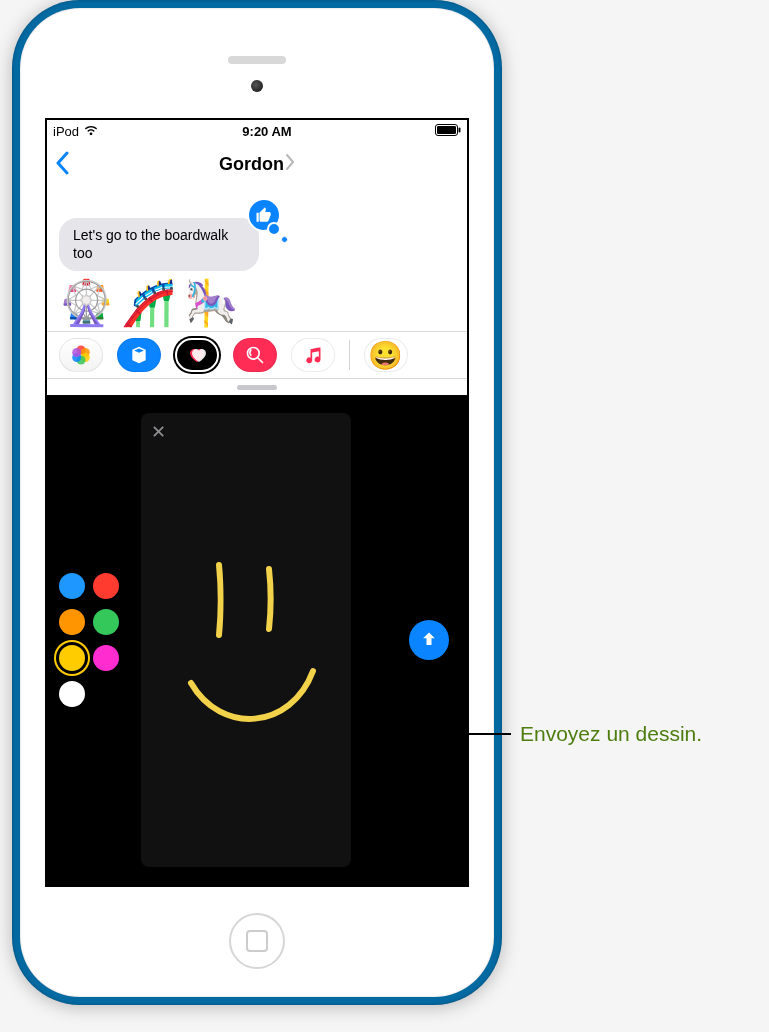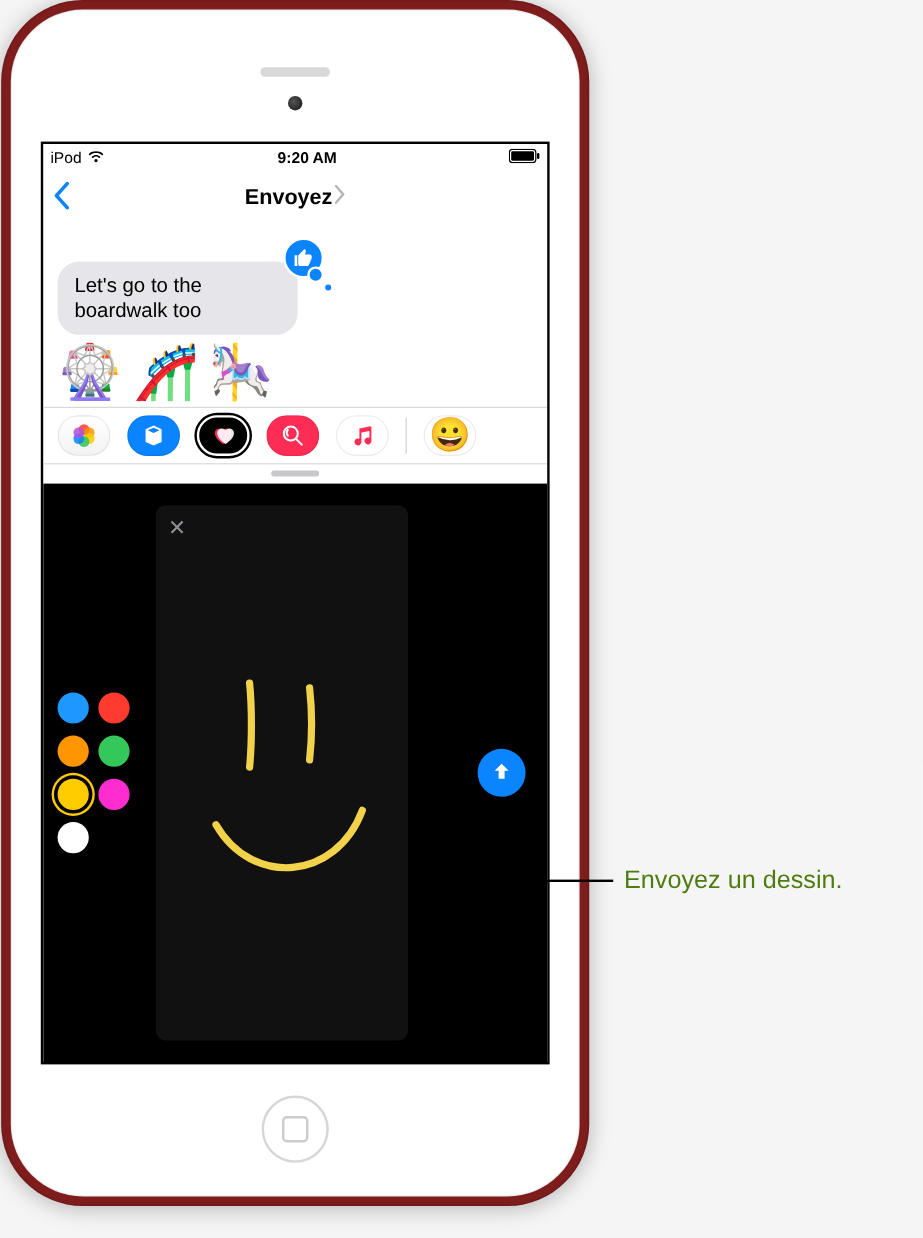--- a/index.html
+++ b/index.html
@@ -5,25 +5,25 @@
   * { box-sizing: border-box; margin: 0; padding: 0; }
   body {
     font-family: -apple-system, "Helvetica Neue", Helvetica, Arial, sans-serif;
     background: #f5f5f5;
     width: 769px;
     height: 1032px;
     position: relative;
   }
   .device {
     position: absolute;
-    left: 1px;
+    left: 12px;
     top: 0;
     width: 490px;
     height: 1005px;
-    background: #7f1d1d;
+    background: #0369a1;
     border-radius: 68px;
     box-shadow: 0 2px 18px rgba(0,0,0,0.25), inset 0 0 3px rgba(0,0,0,0.3);
     padding: 8px;
   }
   .device-inner {
     width: 100%;
     height: 100%;
     border-radius: 60px;
     background: #fff;
     position: relative;
@@ -122,21 +122,21 @@
   
   .conversation {
     flex: 0 0 auto;
     padding: 10px 12px 6px;
     position: relative;
   }
   .bubble-in {
     background: #e5e5ea;
     border-radius: 18px;
     padding: 9px 14px;
-    font-size: 17px;
+    font-size: 14px;
     line-height: 1.25;
     color: #000;
     max-width: 200px;
     position: relative;
   }
   .tapback {
     position: absolute;
     top: -20px;
     right: -22px;
     width: 34px;
@@ -354,21 +354,21 @@
         </div>
       </div>
 
       <div class="nav-bar">
         <span class="back-chevron">
           <svg width="14" height="24" viewBox="0 0 14 24">
               <path d="M12 2 3 12l9 10" fill="none" stroke="#0a84ff" stroke-width="3" stroke-linecap="round" stroke-linejoin="round"></path>
             </svg>
         </span>
         <div class="nav-title">
-          <span>Envoyez</span>
+          <span>Gordon</span>
           <span class="title-chevron">
             <svg width="9" height="16" viewBox="0 0 9 16">
                 <path d="M1 1l6 7-6 7" fill="none" stroke="#b8b8b8" stroke-width="2" stroke-linecap="round" stroke-linejoin="round"></path>
               </svg>
           </span>
         </div>
       </div>
 
       <div class="conversation">
         <div style="position:relative; display:inline-block; margin-top:22px;">

